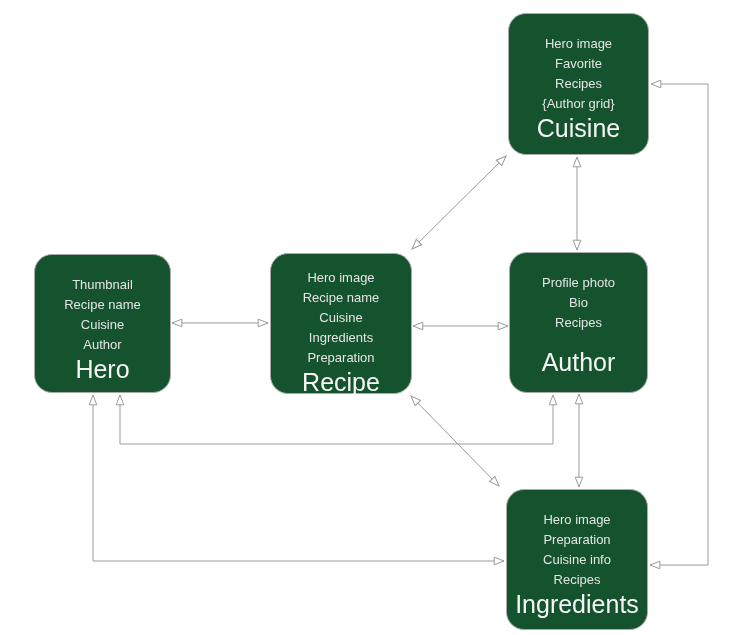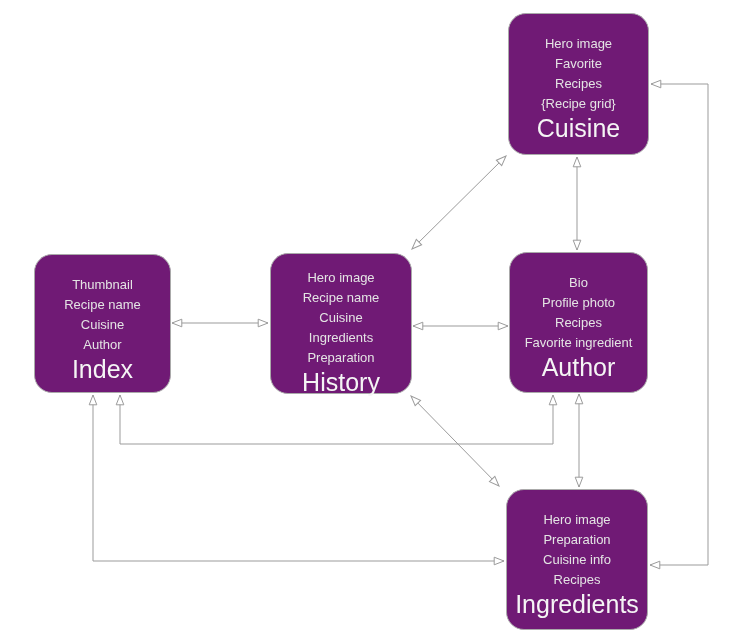--- a/index.html
+++ b/index.html
@@ -23,21 +23,21 @@
     height: 635px;
   }
   .edge {
     fill: none;
     stroke: #9b9b9b;
     stroke-width: 1;
   }
   .node {
     position: absolute;
     box-sizing: border-box;
-    background: #701a75;
+    background: #14532d;
     border: 1px solid #aaaaaa;
     border-radius: 18px;
     display: flex;
     flex-direction: column;
     align-items: center;
     text-align: center;
     padding: 10px 6px 16px 6px;
   }
   .fields {
     font-size: 13px;
@@ -81,52 +81,51 @@
       <polyline points="93,395 93,561 504,561" class="edge" marker-start="url(#arrowhead)" marker-end="url(#arrowhead)"></polyline>
       <polyline points="411,396 499,486" class="edge" marker-start="url(#arrowhead)" marker-end="url(#arrowhead)"></polyline>
       <polyline points="579,394 579,487" class="edge" marker-start="url(#arrowhead)" marker-end="url(#arrowhead)"></polyline>
     </svg>
 
   <div class="node" id="node-cuisine">
     <div class="fields">
       <div>Hero image</div>
       <div>Favorite</div>
       <div>Recipes</div>
-      <div>{Recipe grid}</div>
+      <div>{Author grid}</div>
     </div>
     <div class="title">Cuisine</div>
   </div>
 
   <div class="node" id="node-index">
     <div class="fields">
       <div>Thumbnail</div>
       <div>Recipe name</div>
       <div>Cuisine</div>
       <div>Author</div>
     </div>
-    <div class="title">Index</div>
+    <div class="title">Hero</div>
   </div>
 
   <div class="node" id="node-recipe">
     <div class="fields">
       <div>Hero image</div>
       <div>Recipe name</div>
       <div>Cuisine</div>
       <div>Ingredients</div>
       <div>Preparation</div>
     </div>
-    <div class="title">History</div>
+    <div class="title">Recipe</div>
   </div>
 
   <div class="node" id="node-author">
     <div class="fields">
+      <div>Profile photo</div>
       <div>Bio</div>
-      <div>Profile photo</div>
       <div>Recipes</div>
-      <div>Favorite ingredient</div>
     </div>
     <div class="title">Author</div>
   </div>
 
   <div class="node" id="node-ingredients">
     <div class="fields">
       <div>Hero image</div>
       <div>Preparation</div>
       <div>Cuisine info</div>
       <div>Recipes</div>

